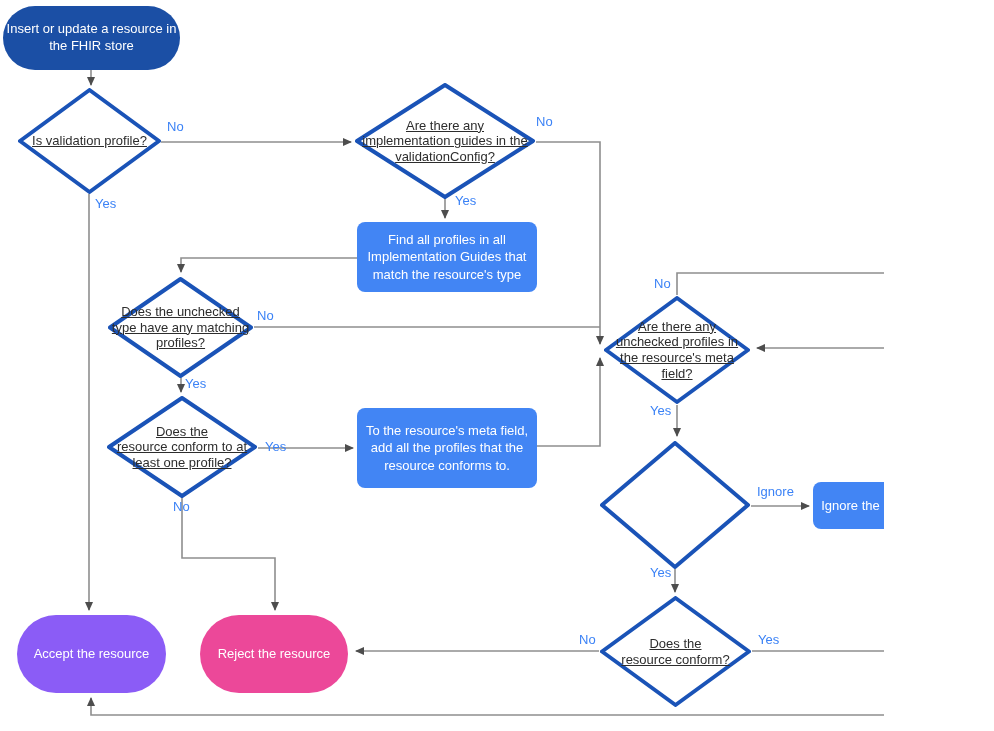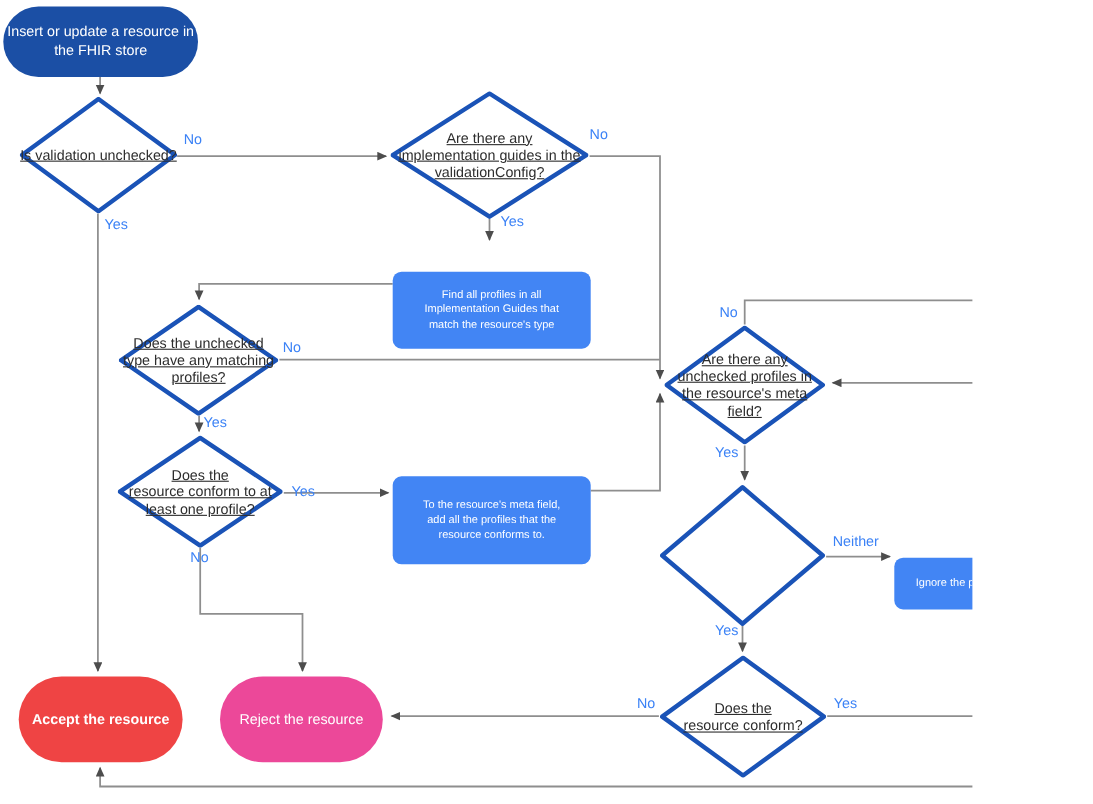--- a/index.html
+++ b/index.html
@@ -10,24 +10,24 @@
   .edges{position:absolute;left:0;top:0;width:994px;height:731px;}
   .node{
     position:absolute;display:flex;align-items:center;justify-content:center;
     text-align:center;box-sizing:border-box;
   }
   .node .txt{white-space:pre-line;position:relative;z-index:2;}
   .terminator{
     border-radius:40px;color:#ffffff;font-size:13px;line-height:1.3;
   }
   .start-fill{background:#1B4FA5;}
-  .accept-fill{background:#ef4444;font-weight:bold;}
+  .accept-fill{background:#8b5cf6;}
   .reject-fill{background:#ec4899;}
   .process{
-    background:#4285F4;color:#ffffff;border-radius:8px;font-size:10px;line-height:1.35;margin-top:25px;
+    background:#4285F4;color:#ffffff;border-radius:8px;font-size:13px;line-height:1.35;
   }
   .diamond{background:transparent;}
   .diamond svg{position:absolute;left:0;top:0;z-index:1;}
   .diamond .txt{font-size:13px;color:#2d2d2d;line-height:1.2;text-decoration:underline;}
   .elabel{
     position:absolute;font-size:13px;color:#3b82f6;line-height:1;z-index:3;
   }
 </style>
 </head>
 <body>
@@ -63,21 +63,21 @@
 
   <div class="node terminator start-fill" style="left:3px;top:6px;width:177px;height:64px;">
     <div class="txt">Insert or update a resource in
 the FHIR store</div>
   </div>
 
   <div class="node diamond" style="left:18px;top:88px;width:143px;height:106px;">
     <svg width="143" height="106">
       <polygon points="71.5,2 141,53 71.5,104 2,53" fill="#ffffff" stroke="#1A53B7" stroke-width="4" stroke-linejoin="round"></polygon>
     </svg>
-    <div class="txt">Is validation unchecked?</div>
+    <div class="txt">Is validation profile?</div>
   </div>
 
   <div class="node diamond" style="left:355px;top:83px;width:180px;height:116px;">
     <svg width="180" height="116">
       <polygon points="90,2 178,58 90,114 2,58" fill="#ffffff" stroke="#1A53B7" stroke-width="4" stroke-linejoin="round"></polygon>
     </svg>
     <div class="txt">Are there any
 implementation guides in the
 validationConfig?</div>
   </div>
@@ -151,18 +151,18 @@
   <span class="elabel" style="left:167px;top:120px;">No</span>
   <span class="elabel" style="left:95px;top:197px;">Yes</span>
   <span class="elabel" style="left:536px;top:115px;">No</span>
   <span class="elabel" style="left:455px;top:194px;">Yes</span>
   <span class="elabel" style="left:257px;top:309px;">No</span>
   <span class="elabel" style="left:185px;top:377px;">Yes</span>
   <span class="elabel" style="left:265px;top:440px;">Yes</span>
   <span class="elabel" style="left:173px;top:500px;">No</span>
   <span class="elabel" style="left:654px;top:277px;">No</span>
   <span class="elabel" style="left:650px;top:404px;">Yes</span>
-  <span class="elabel" style="left:757px;top:485px;">Neither</span>
+  <span class="elabel" style="left:757px;top:485px;">Ignore</span>
   <span class="elabel" style="left:650px;top:566px;">Yes</span>
   <span class="elabel" style="left:579px;top:633px;">No</span>
   <span class="elabel" style="left:758px;top:633px;">Yes</span>
 
 </div>
 
 </body></html>

